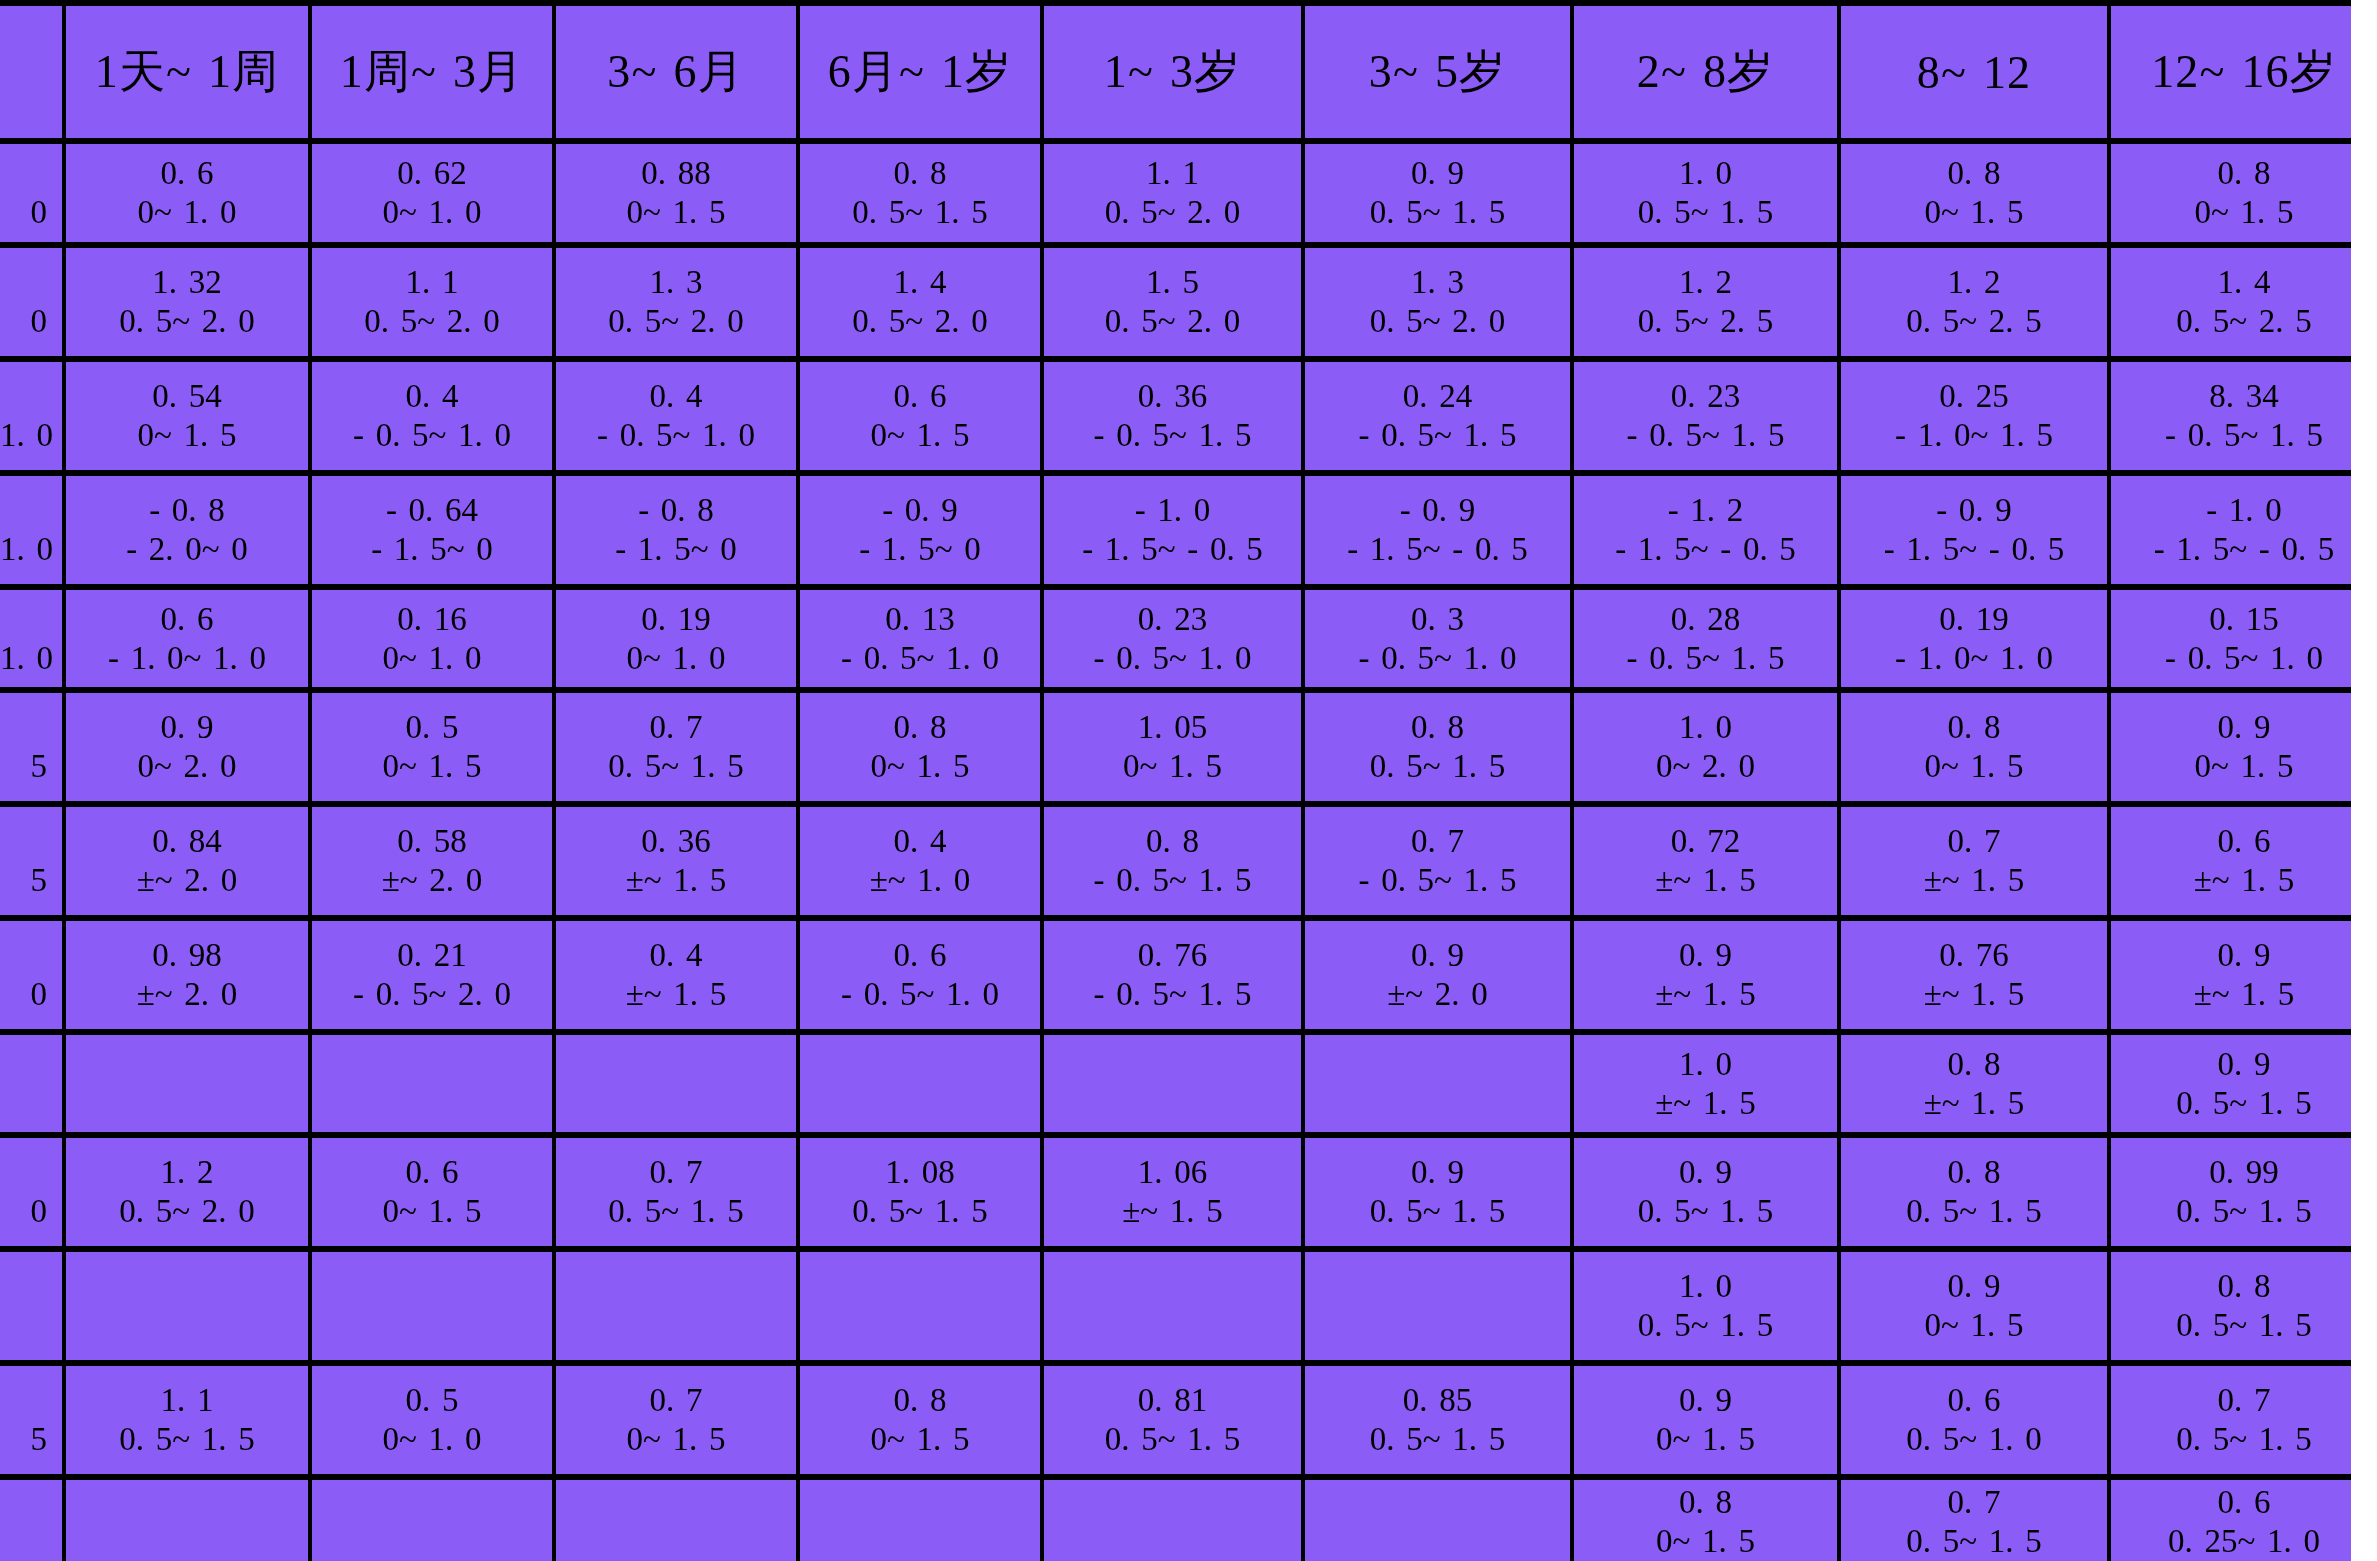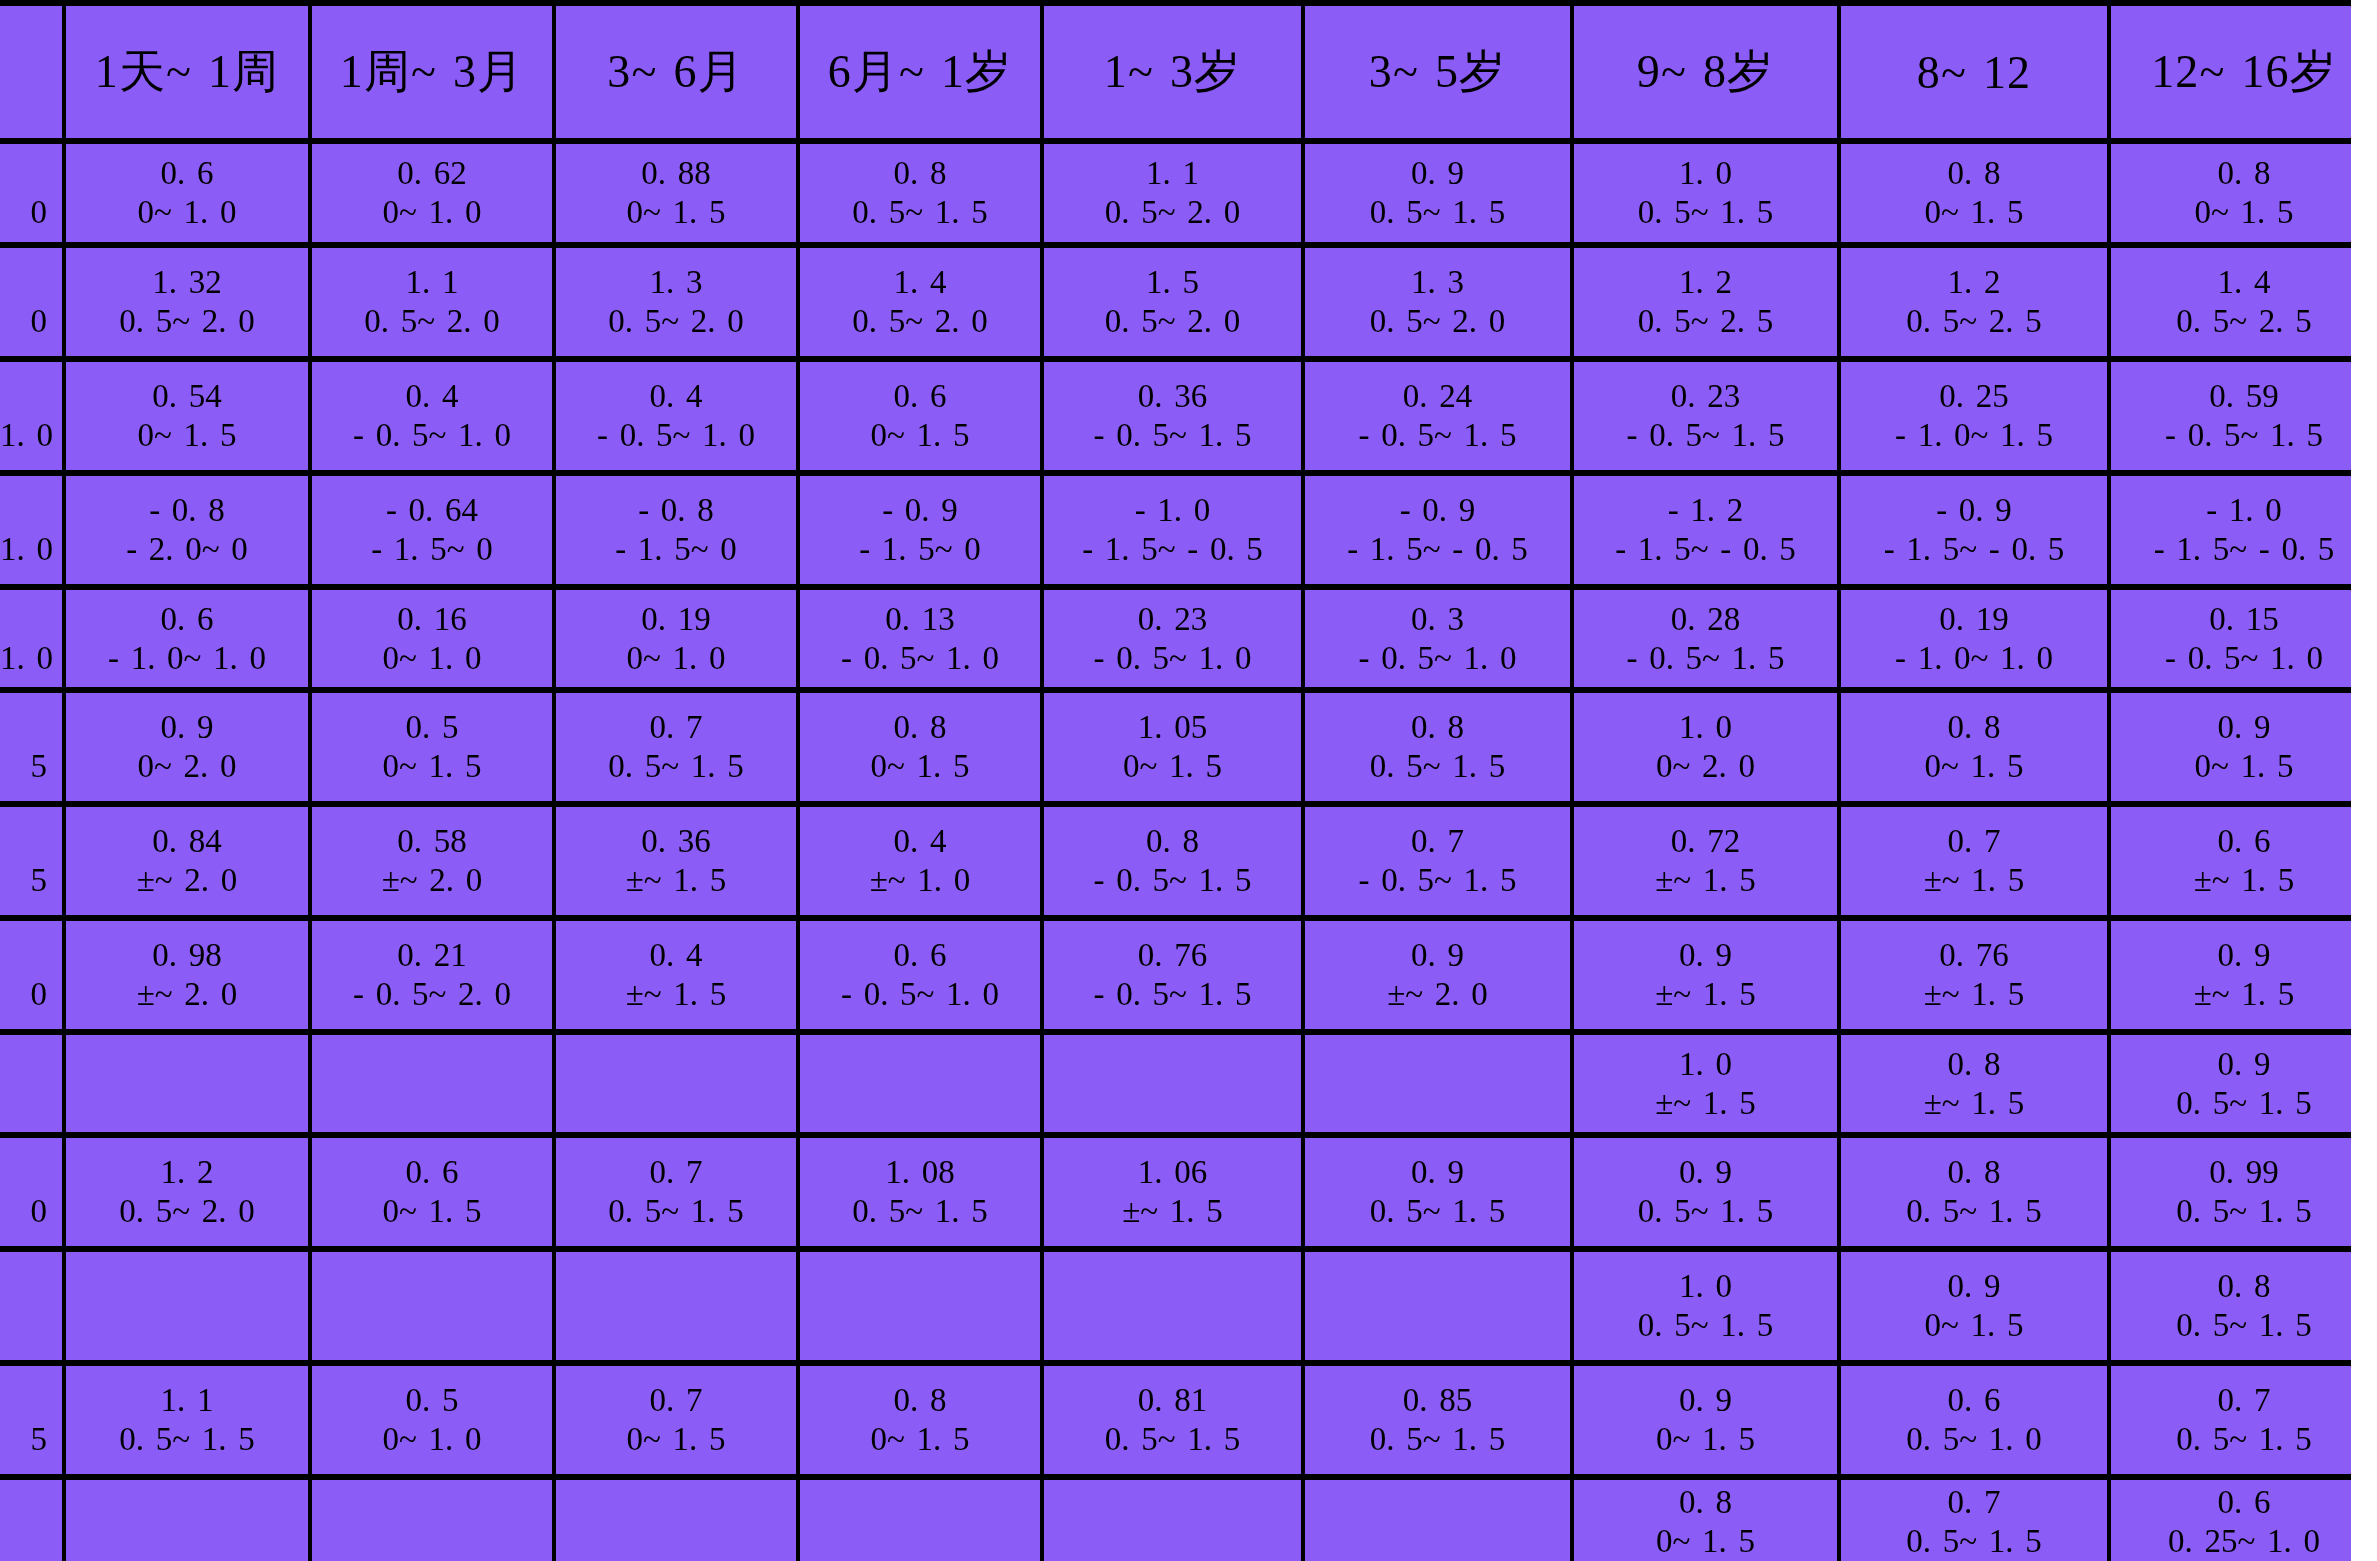--- a/index.html
+++ b/index.html
@@ -75,21 +75,21 @@
     </colgroup>
     <thead>
       <tr style="height:138px">
         <th></th>
         <th>1天~ 1周</th>
         <th>1周~ 3月</th>
         <th>3~ 6月</th>
         <th>6月~ 1岁</th>
         <th>1~ 3岁</th>
         <th>3~ 5岁</th>
-        <th>9~ 8岁</th>
+        <th>2~ 8岁</th>
         <th>8~ 12</th>
         <th>12~ 16岁</th>
       </tr>
     </thead>
     <tbody>
         <tr style="height: 104px;">
           <td class="stub">
             <div class="cell-line stub-blank">&nbsp;</div>
             <div class="cell-line stub-frag">0</div>
           </td>
@@ -203,21 +203,21 @@
           </td>
           <td>
             <div class="cell-line cell-value">0. 23</div>
             <div class="cell-line cell-range">- 0. 5~ 1. 5</div>
           </td>
           <td>
             <div class="cell-line cell-value">0. 25</div>
             <div class="cell-line cell-range">- 1. 0~ 1. 5</div>
           </td>
           <td>
-            <div class="cell-line cell-value">0. 59</div>
+            <div class="cell-line cell-value">8. 34</div>
             <div class="cell-line cell-range">- 0. 5~ 1. 5</div>
           </td>
         </tr>
         <tr style="height: 114px;">
           <td class="stub">
             <div class="cell-line stub-blank">&nbsp;</div>
             <div class="cell-line stub-frag">1. 0</div>
           </td>
           <td>
             <div class="cell-line cell-value">- 0. 8</div>

